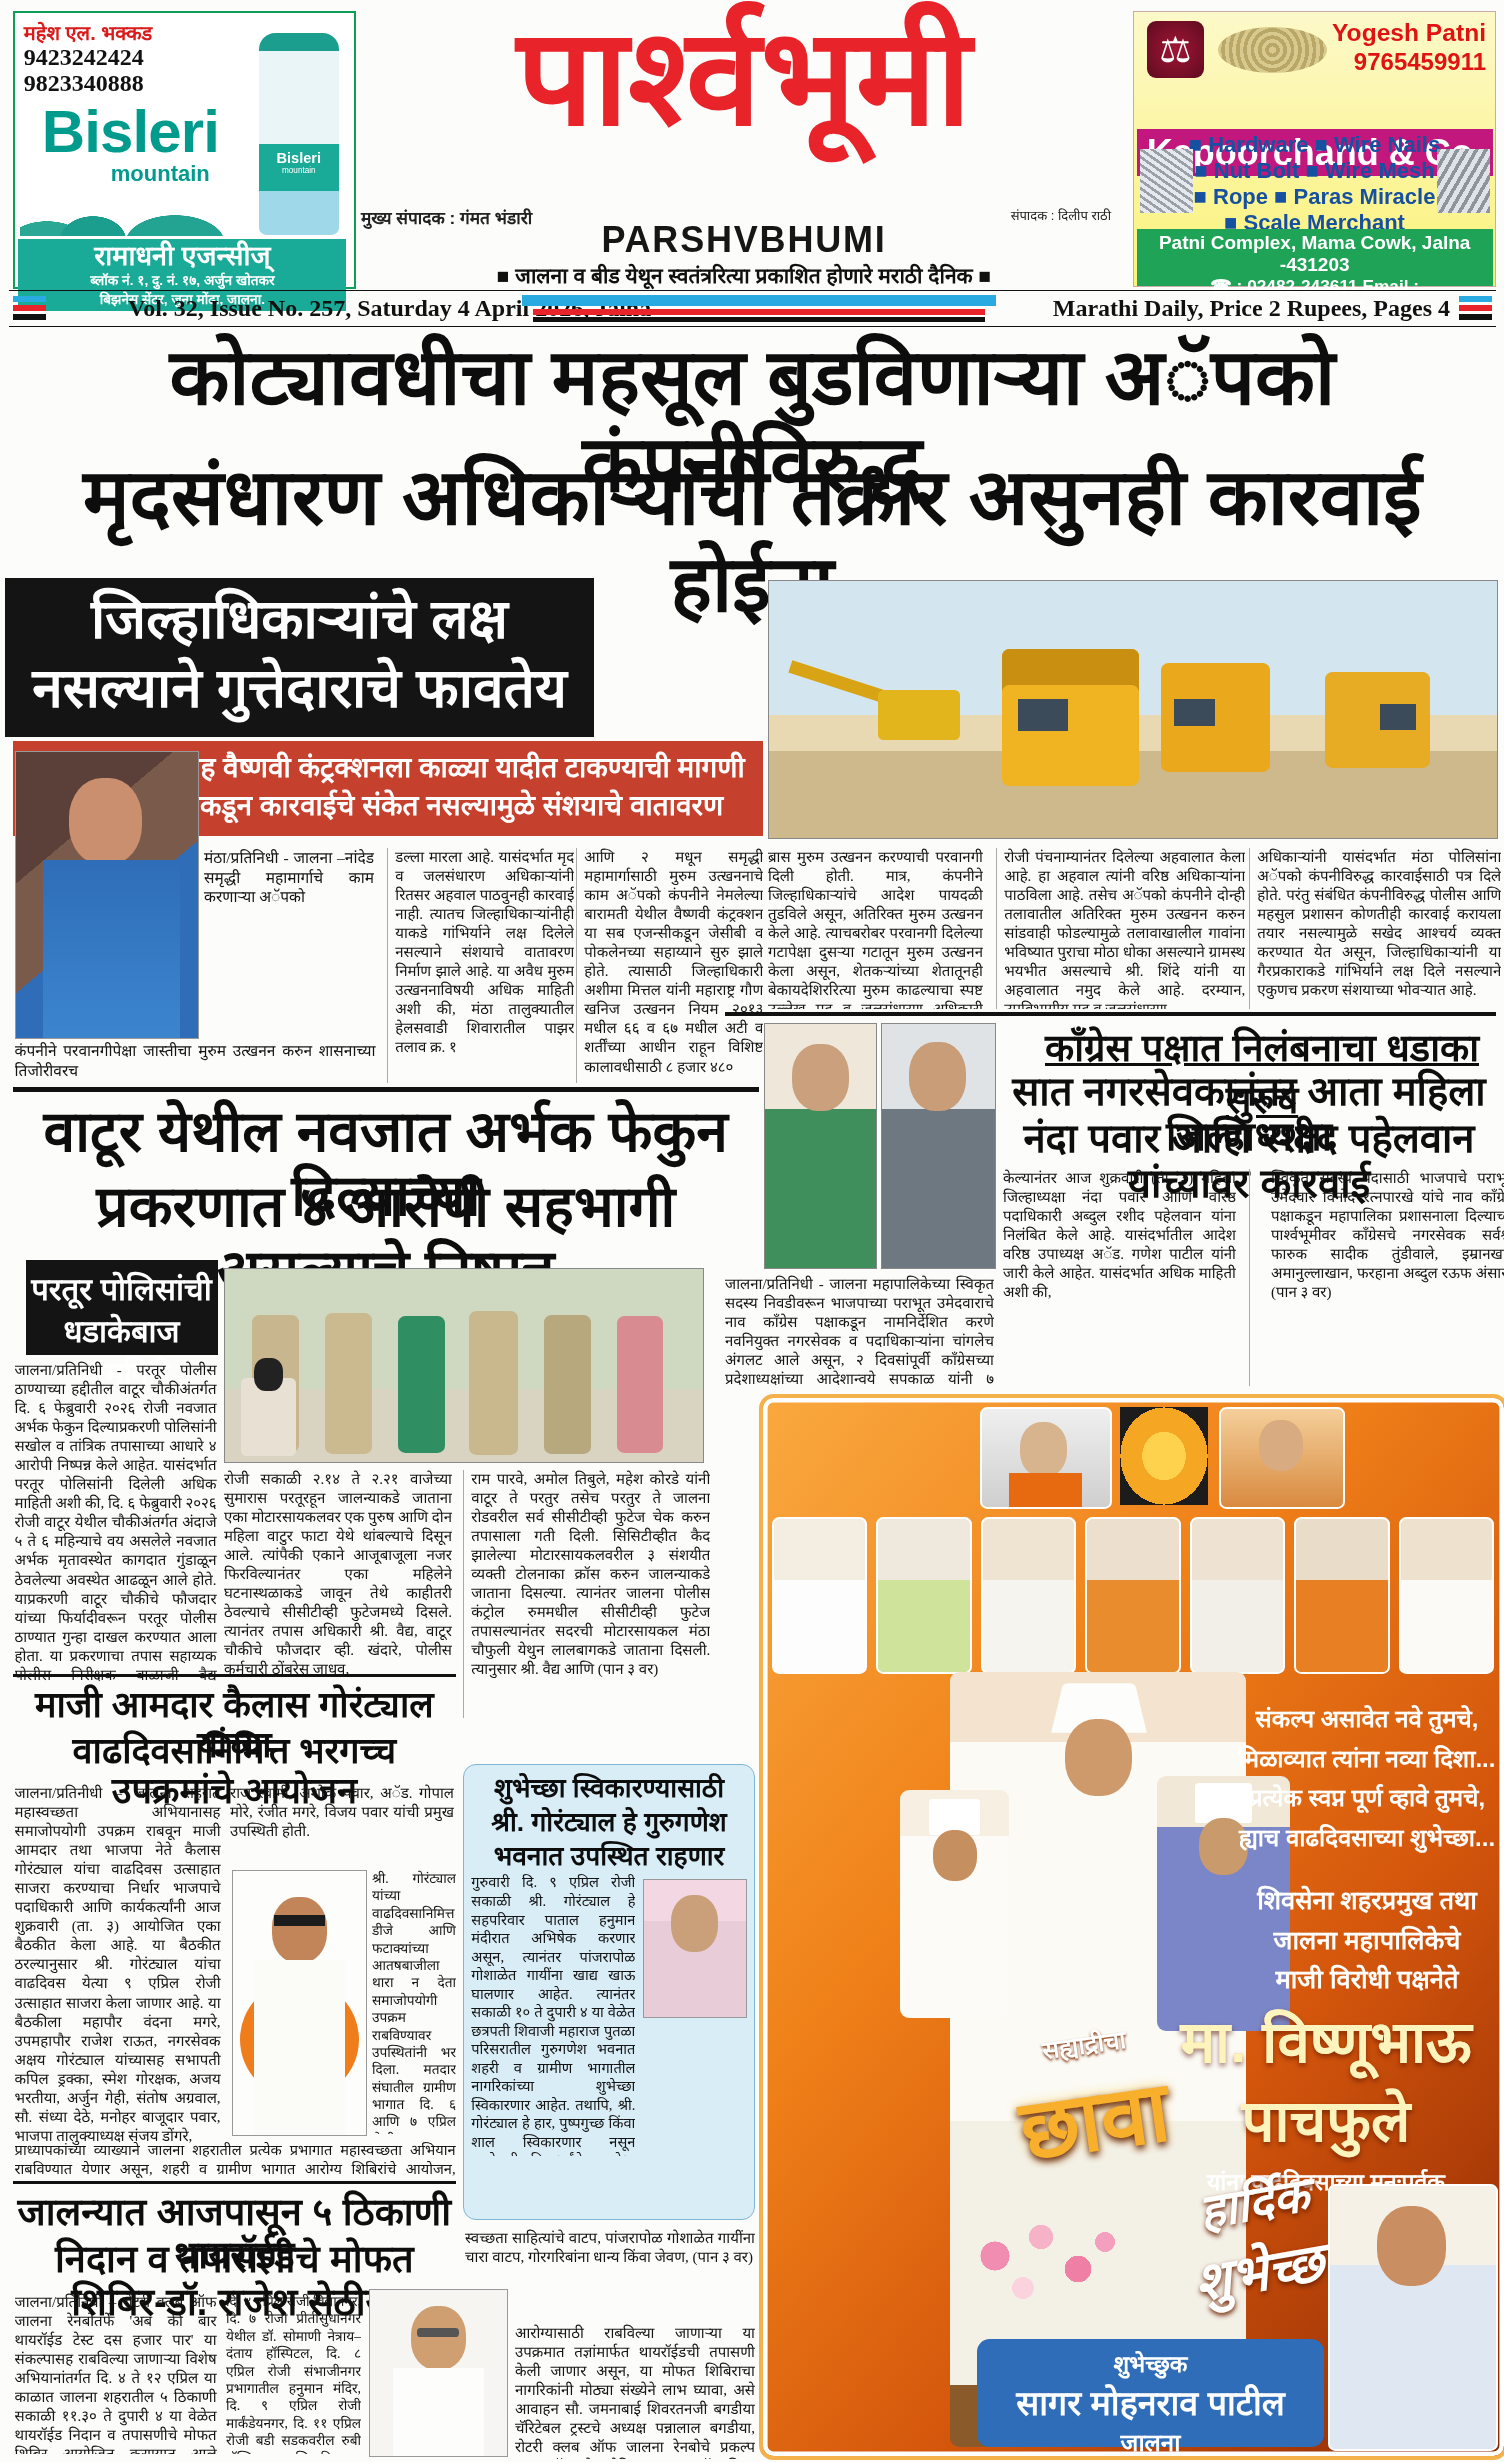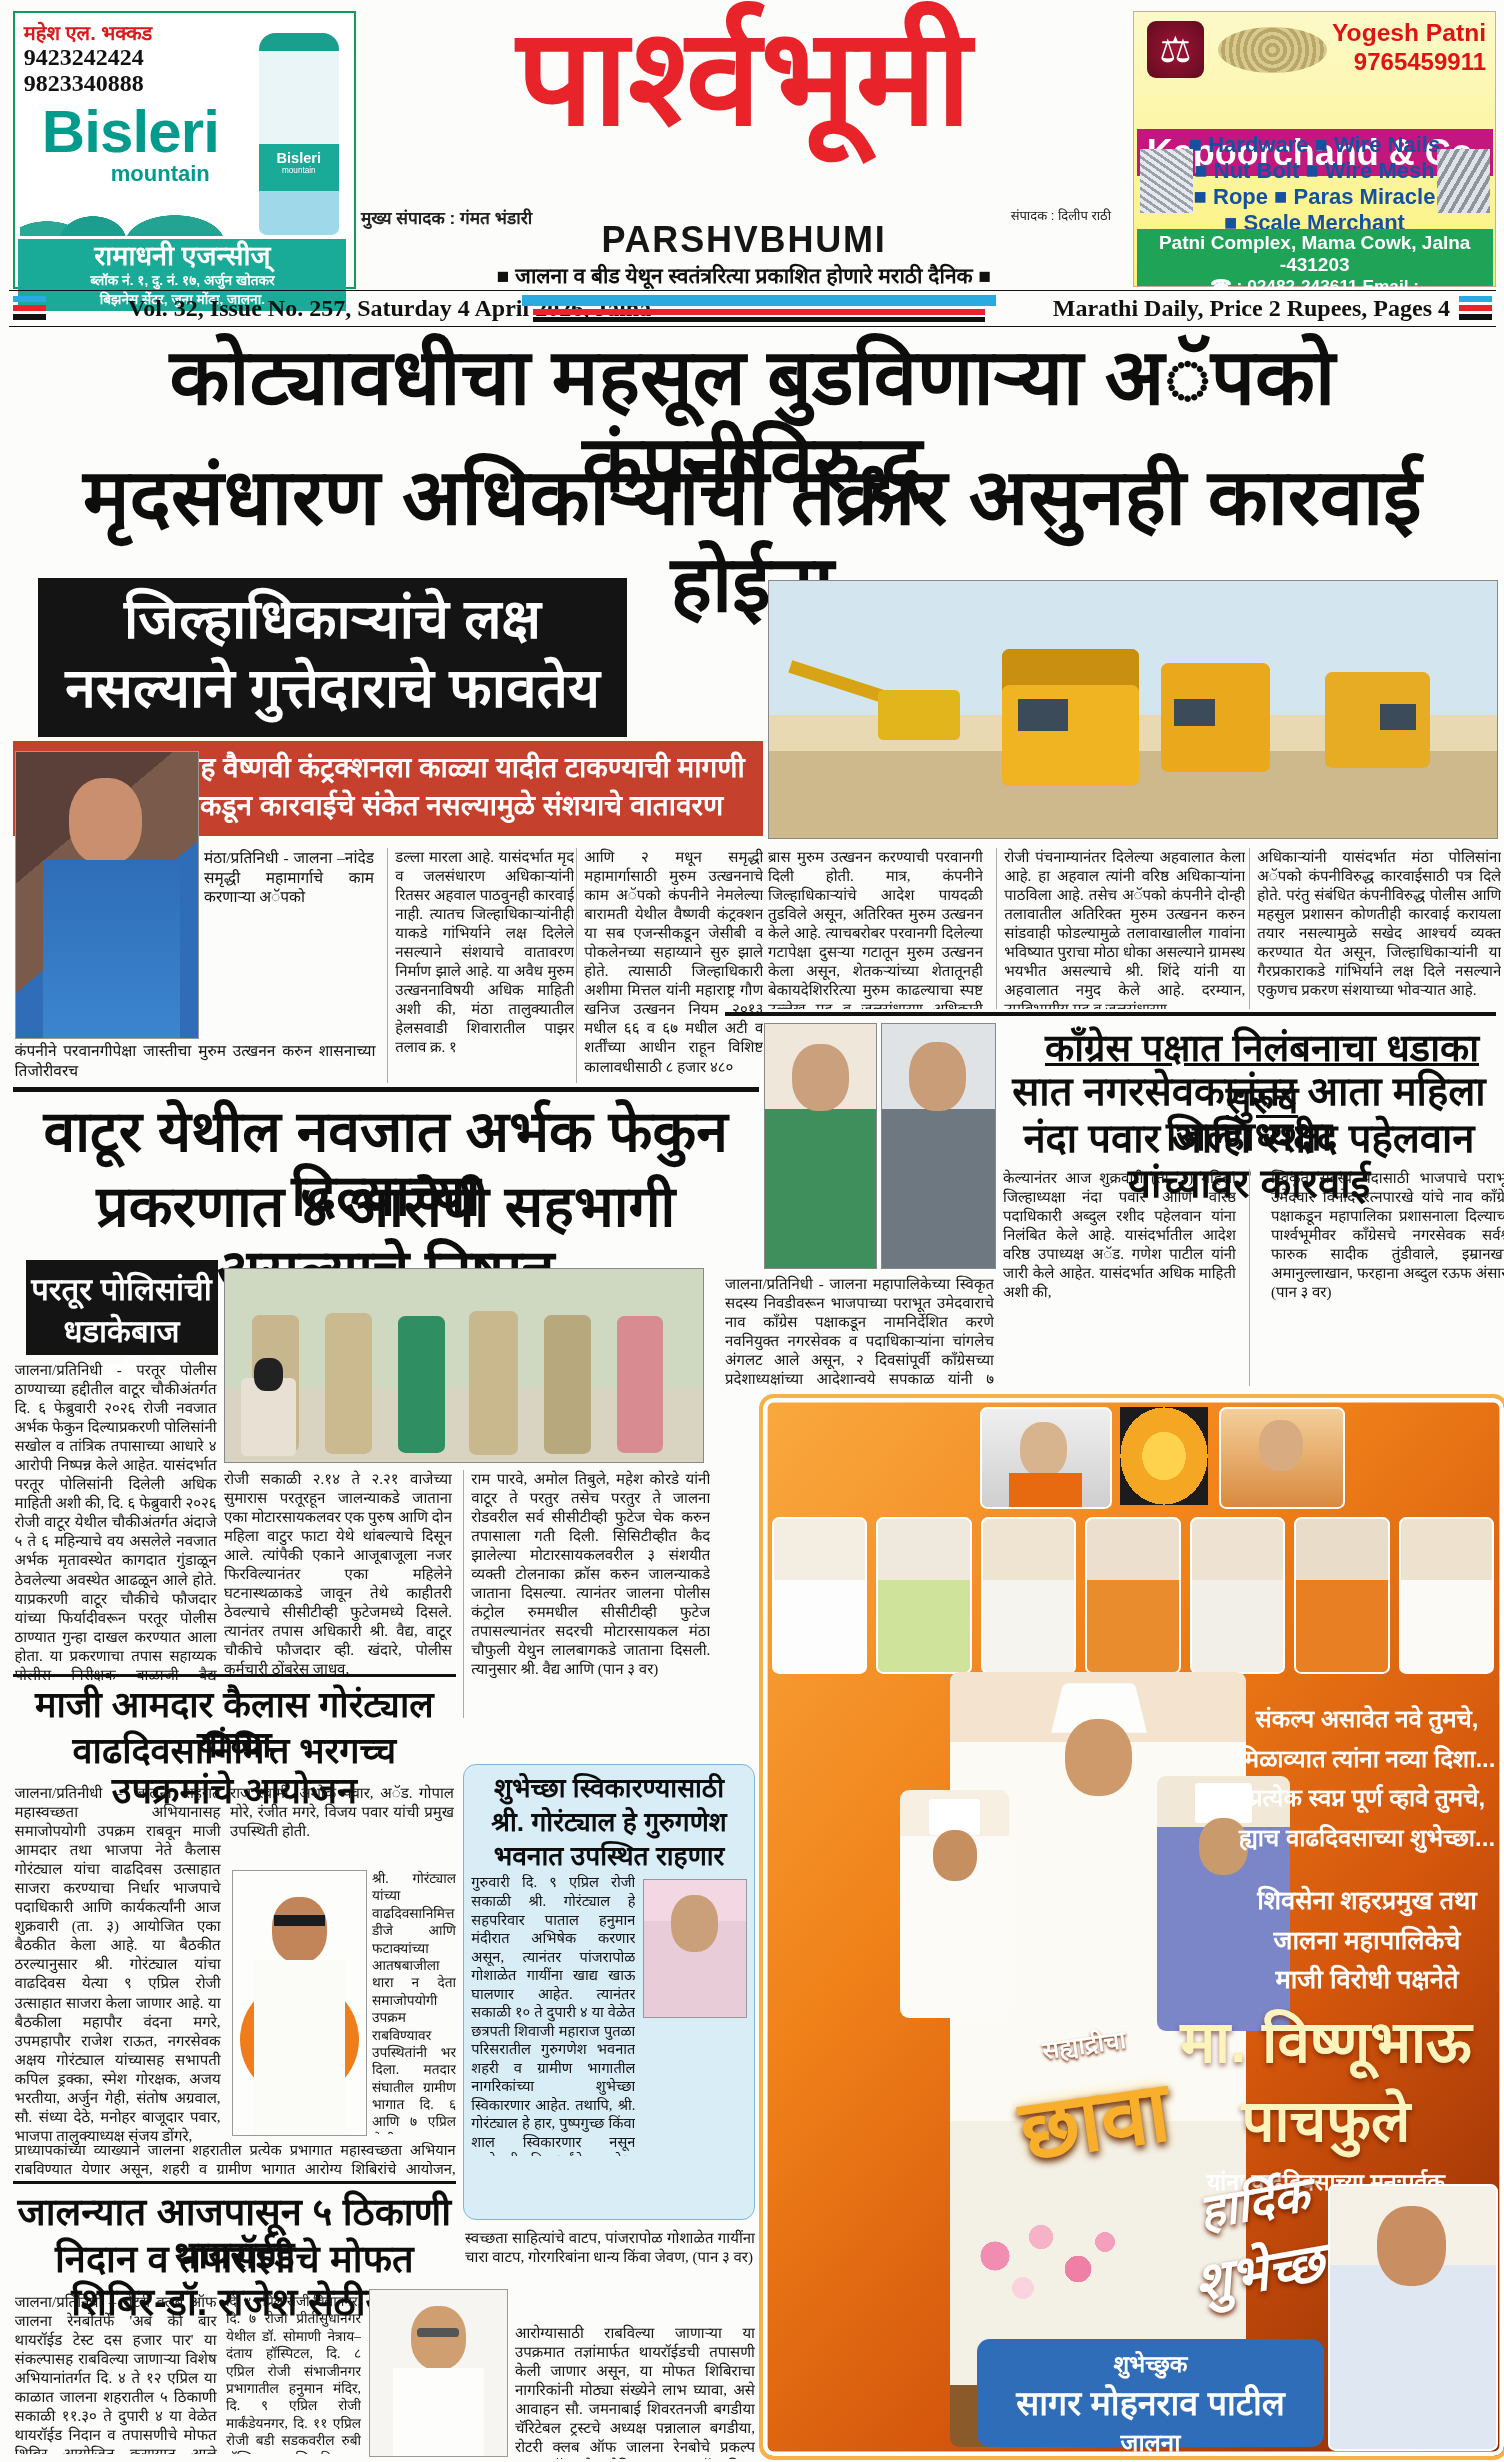--- a/index.html
+++ b/index.html
@@ -104,21 +104,21 @@
     <div class="abs flag" style="right:3.6px;top:4.6px">
       <span style="background:#29abe2"></span>
         <span style="background:#e8232a"></span>
         <span style="background:#111"></span>
     </div>
   </div>
 
   <div class="abs hl" style="left:12.8px;top:334px;width:1479px;font-size:78px">कोट्यावधीचा महसूल बुडविणाऱ्या अॅपको कंपनीविरुद्ध</div>
   <div class="abs hl" style="left:12.8px;top:454px;width:1479px;font-size:78px">मृदसंधारण अधिकाऱ्यांची तक्रार असुनही कारवाई होईना</div>
 
-  <div class="abs" style="left:38px;top:578px;width:589px;height:159px;background:#141414;color:#fff;text-align:center">
+  <div class="abs" style="left:5px;top:578px;width:589px;height:159px;background:#141414;color:#fff;text-align:center">
     <div style="font-size:55px;font-weight:900;margin-top:7.3px;line-height:1.25">जिल्हाधिकाऱ्यांचे लक्ष</div>
     <div style="font-size:55px;font-weight:900;line-height:1.25">नसल्याने गुत्तेदाराचे फावतेय</div>
   </div>
 
   <div class="abs photo" style="left:768px;top:580px;width:728px;height:257px;border:0.9px solid #888;
       background:linear-gradient(#d3e5ee 0 52%,#e8d9b2 52% 66%,#cdb98b 66% 100%)">
     <div class="abs" style="left:18px;top:100px;width:137px;height:12.8px;background:#d8a416;transform:rotate(18deg)"></div>
     <div class="abs" style="left:109px;top:109px;width:82px;height:50px;background:#e3b51d;border-radius:5.5px"></div>
     <div class="abs" style="left:233px;top:68px;width:137px;height:137px;background:#f0b321;border-radius:7.3px;box-shadow:inset 0 36px 0 #c98f11">
       <div style="position:absolute;left:16.4px;top:50px;width:50px;height:32px;background:#3c4b59"></div>

